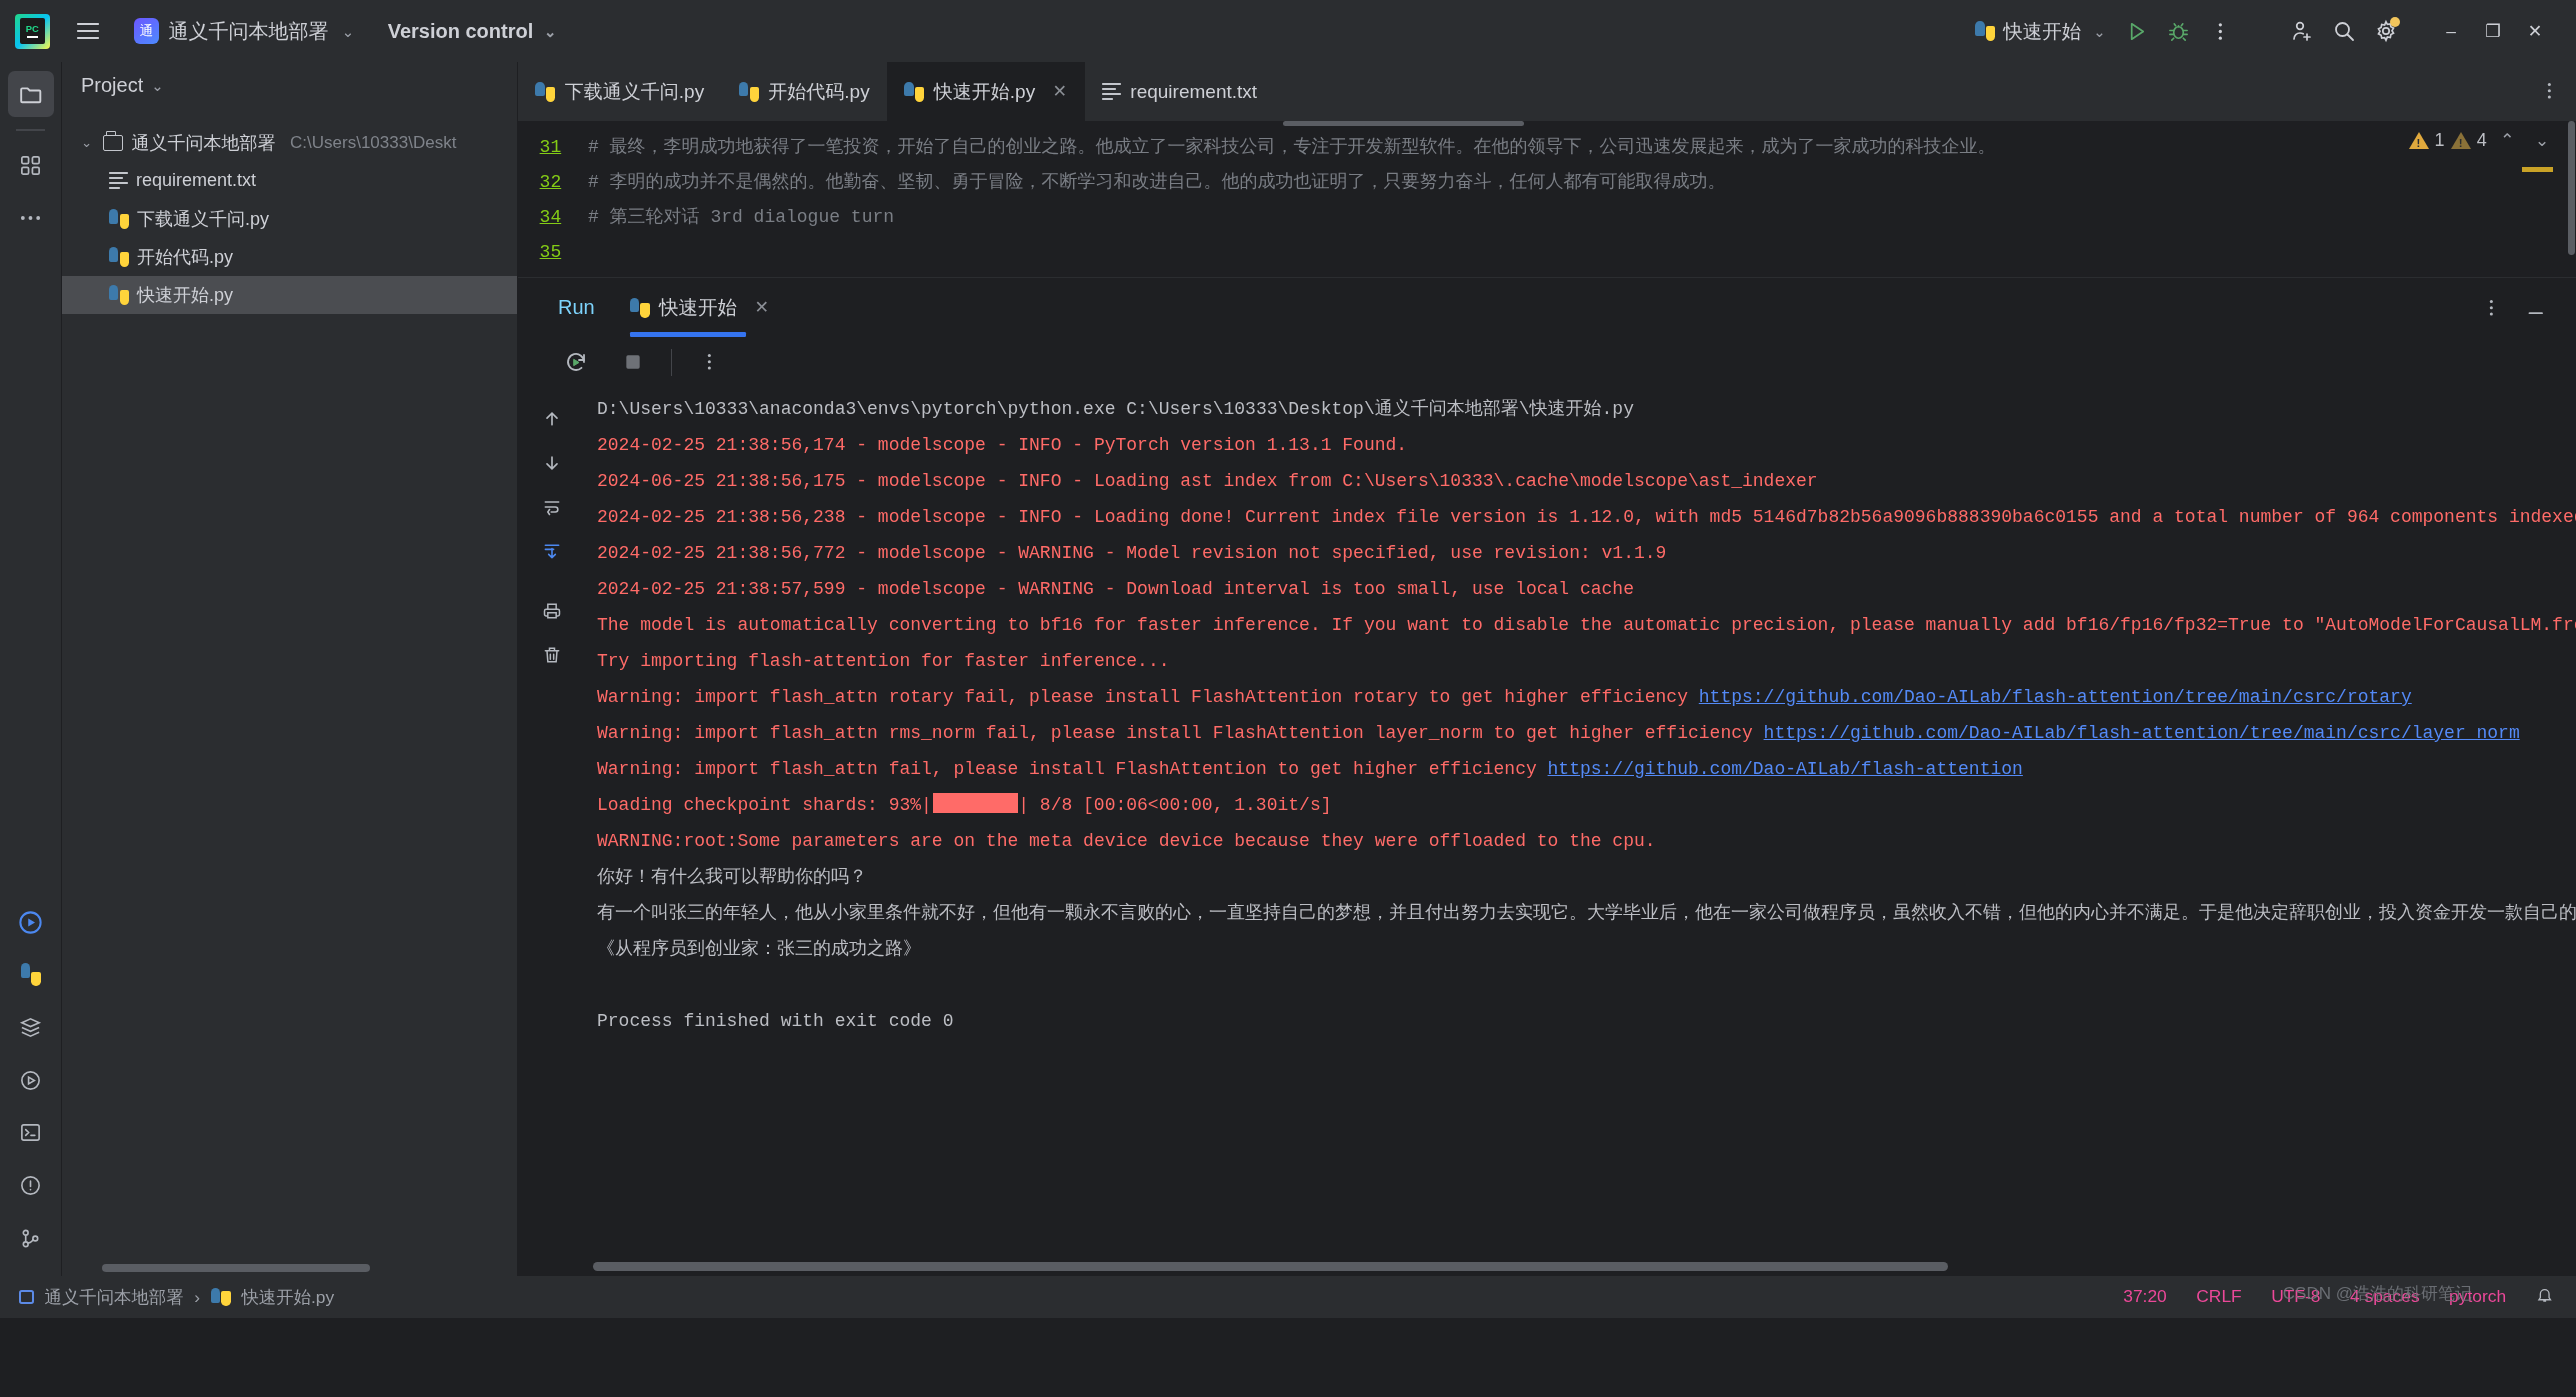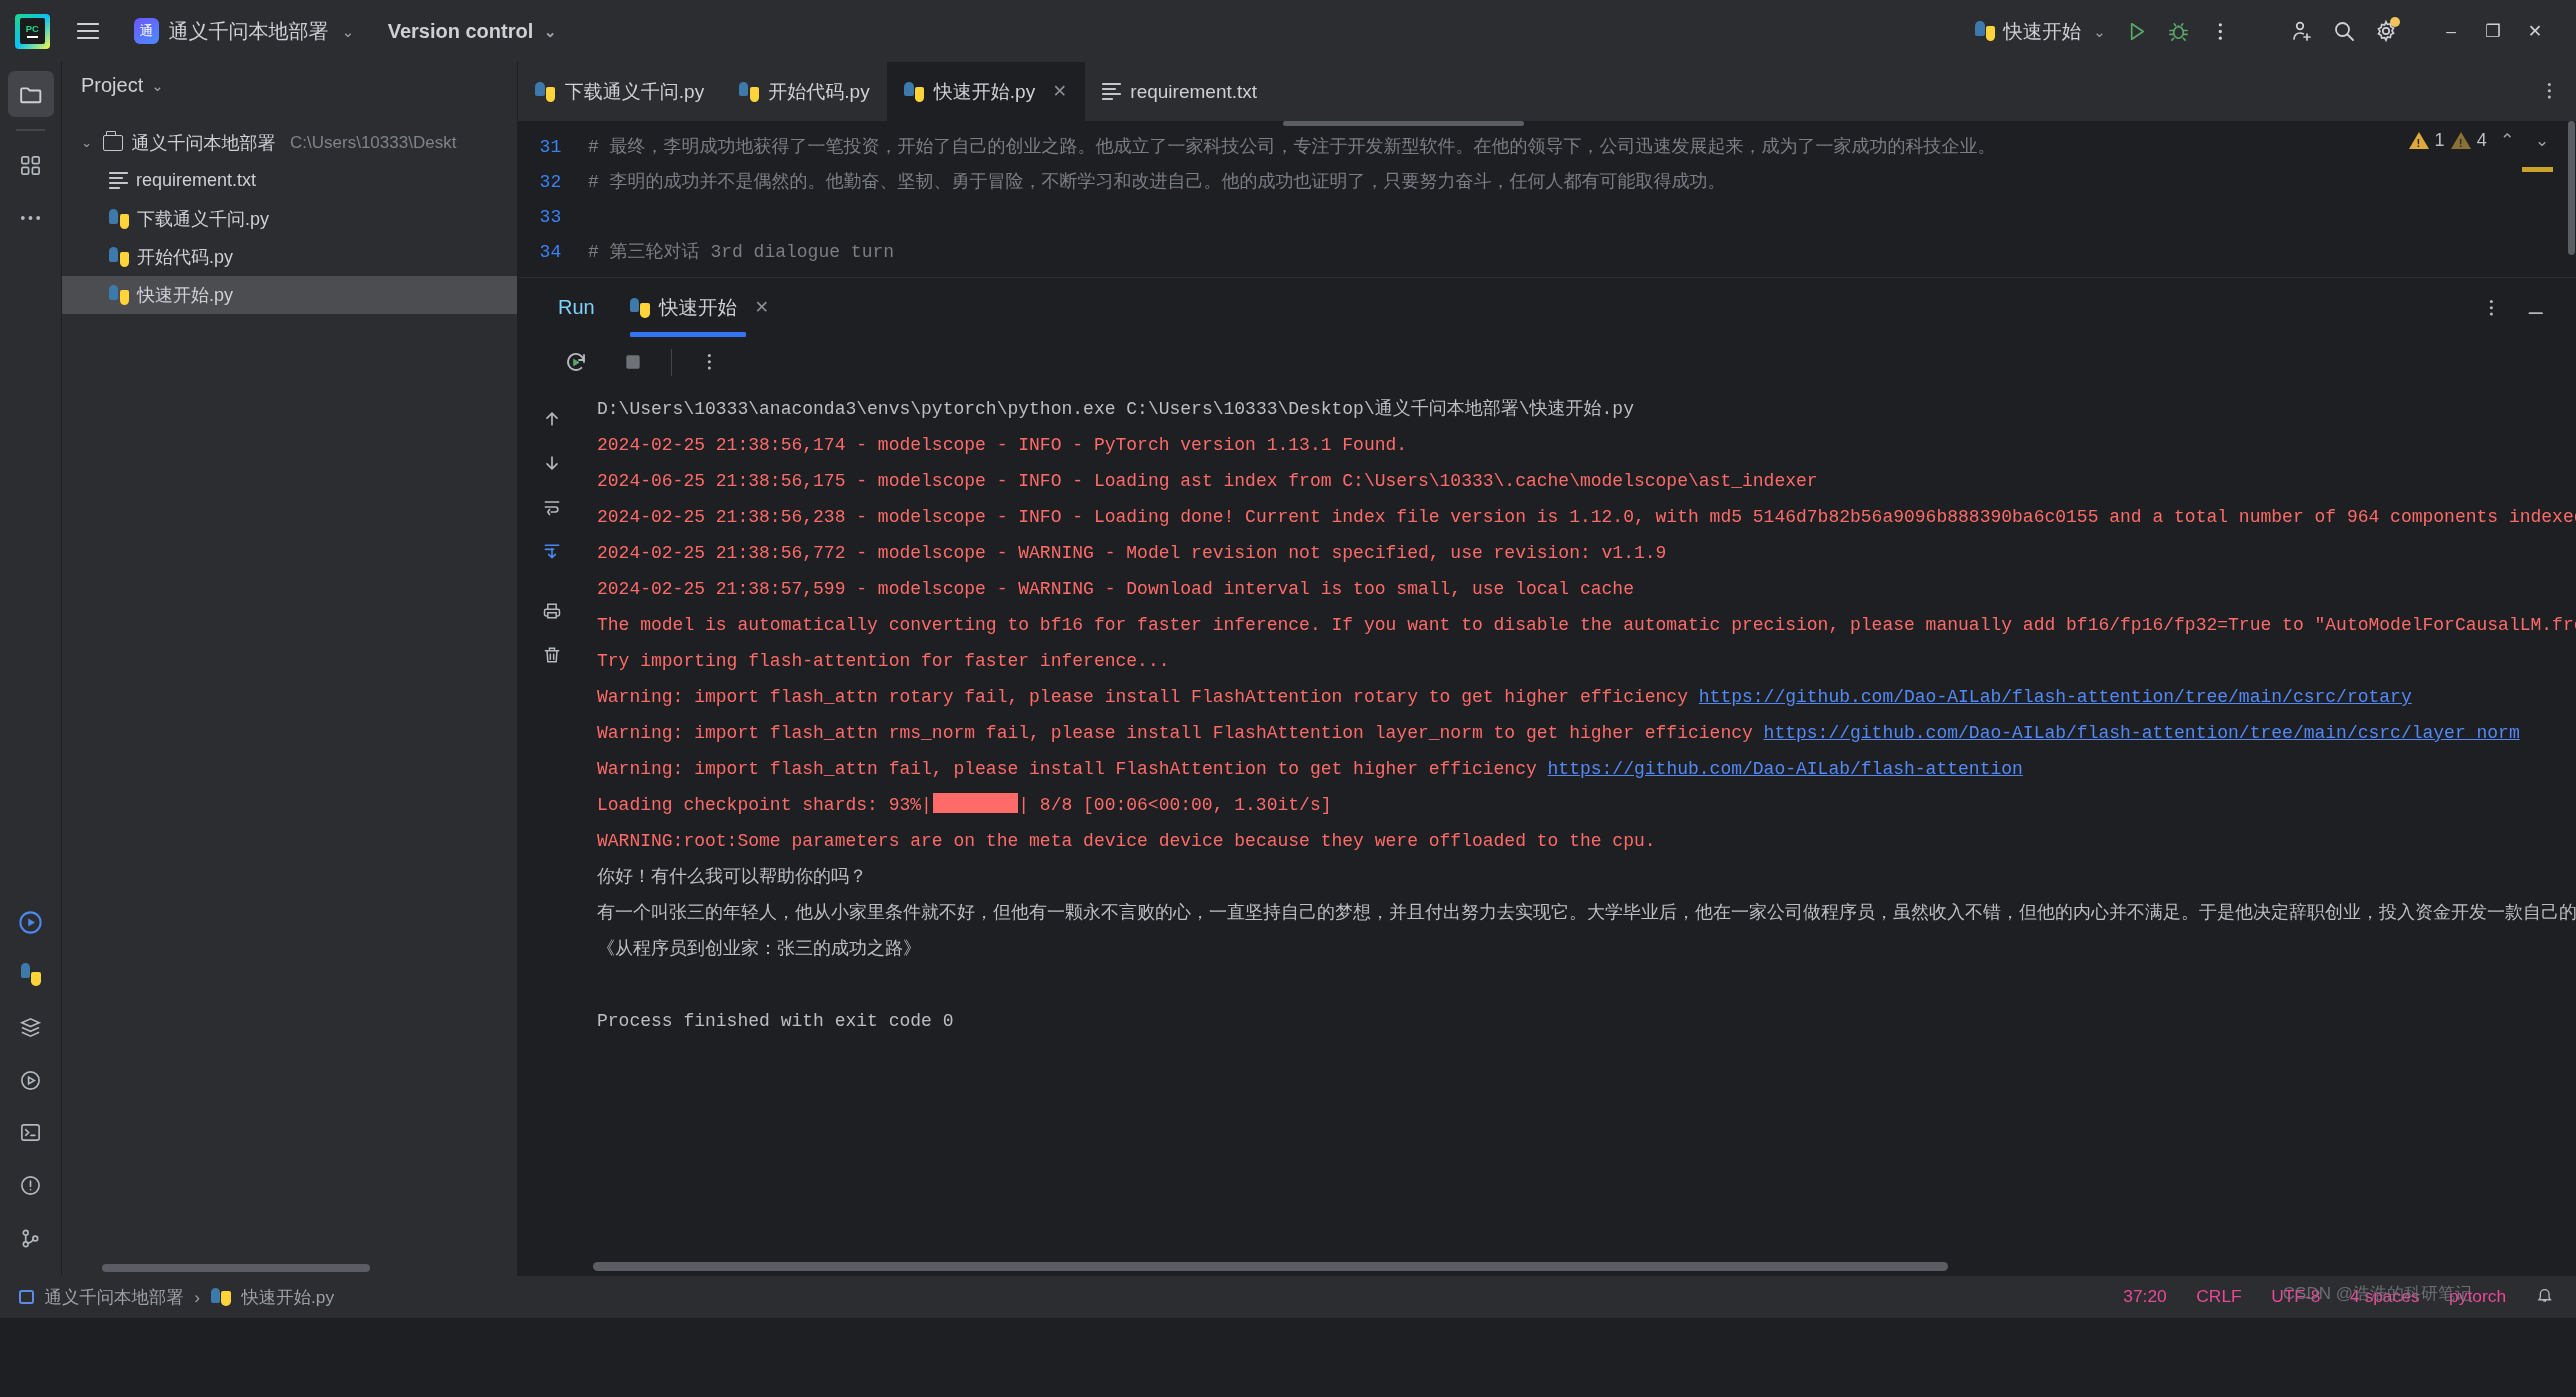--- a/index.html
+++ b/index.html
@@ -94,21 +94,21 @@
   .tab{display:flex;align-items:center;gap:9.4px;height:59px;padding:0 17.4px;font-size:19px;color:#ced0d6;cursor:pointer;}
   .tab.active{background:#1e1f22;}
   .tab-close{color:#8b8f96;font-size:17.4px;margin-left:8px;}
   .tabs-more{margin-left:auto;margin-right:23px;color:#b4b8bf;cursor:pointer;}
 
   
   .editor{background:#1e1f22;position:relative;flex:0 0 156px;overflow:hidden;}
   .ed-topscroll{position:absolute;top:0;left:765px;width:241px;height:5.4px;background:#5a5d63;border-radius:2.7px;}
   .code-lines{padding-top:9.4px;font-family:"Liberation Mono", monospace;font-size:18px;line-height:35px;white-space:nowrap;}
   .cl{display:flex;}
-  .ln{width:58px;text-align:right;color:#3b82f6;flex:0 0 58px;padding-right:14.8px;}
+  .ln{width:58px;text-align:right;color:#84cc16;flex:0 0 58px;padding-right:14.8px;text-decoration:underline;}
   .ctext{color:#7a7e85;padding-left:12px;}
   .ed-right{position:absolute;top:0;right:0;width:322px;bottom:0;background:#1e1f22;display:flex;align-items:flex-start;justify-content:flex-end;padding:9.4px 20px 0 0;gap:6.7px;}
   .warn-badge{display:flex;align-items:center;gap:5.4px;font-size:18px;color:#bcbec4;cursor:pointer;}
   .tri{width:0;height:0;border-left:10px solid transparent;border-right:10px solid transparent;border-bottom:17.4px solid #e0a93d;position:relative;}
   .tri.dim{border-bottom-color:#8a7138;}
   .tri::after{content:"!";position:absolute;left:-2.7px;top:4.7px;font-size:11.4px;color:#2b2d30;font-weight:bold;font-family:"Liberation Sans",sans-serif;}
   .ed-chev{color:#9ca0a8;font-size:17.4px;cursor:pointer;padding:0 6.7px;}
   .ed-marker{position:absolute;right:23px;top:46px;width:31px;height:5.4px;background:#c9a227;}
   .ed-vscroll{position:absolute;right:1.3px;top:0;width:6.7px;height:134px;background:#5a5d63;border-radius:3.4px;}
 
@@ -366,24 +366,20 @@
       <div class="editor">
         <div class="ed-topscroll"></div>
         <div class="code-lines" id="code-lines">
             <div class="cl">
               <span class="ln">31</span>
               <span class="ctext"><span class=""># 最终，李明成功地获得了一笔投资，开始了自己的创业之路。他成立了一家科技公司，专注于开发新型软件。在他的领导下，公司迅速发展起来，成为了一家成功的科技企业。</span></span>
             </div>
             <div class="cl">
               <span class="ln">32</span>
               <span class="ctext"><span class=""># 李明的成功并不是偶然的。他勤奋、坚韧、勇于冒险，不断学习和改进自己。他的成功也证明了，只要努力奋斗，任何人都有可能取得成功。</span></span>
-            </div>
-            <div class="cl">
-              <span class="ln">33</span>
-              <span class="ctext"><span class=""></span></span>
             </div>
             <div class="cl">
               <span class="ln">34</span>
               <span class="ctext"><span class=""># 第三轮对话 3rd dialogue turn</span></span>
             </div>
             <div class="cl">
               <span class="ln">35</span>
               <span class="ctext"></span>
             </div>
           </div>

